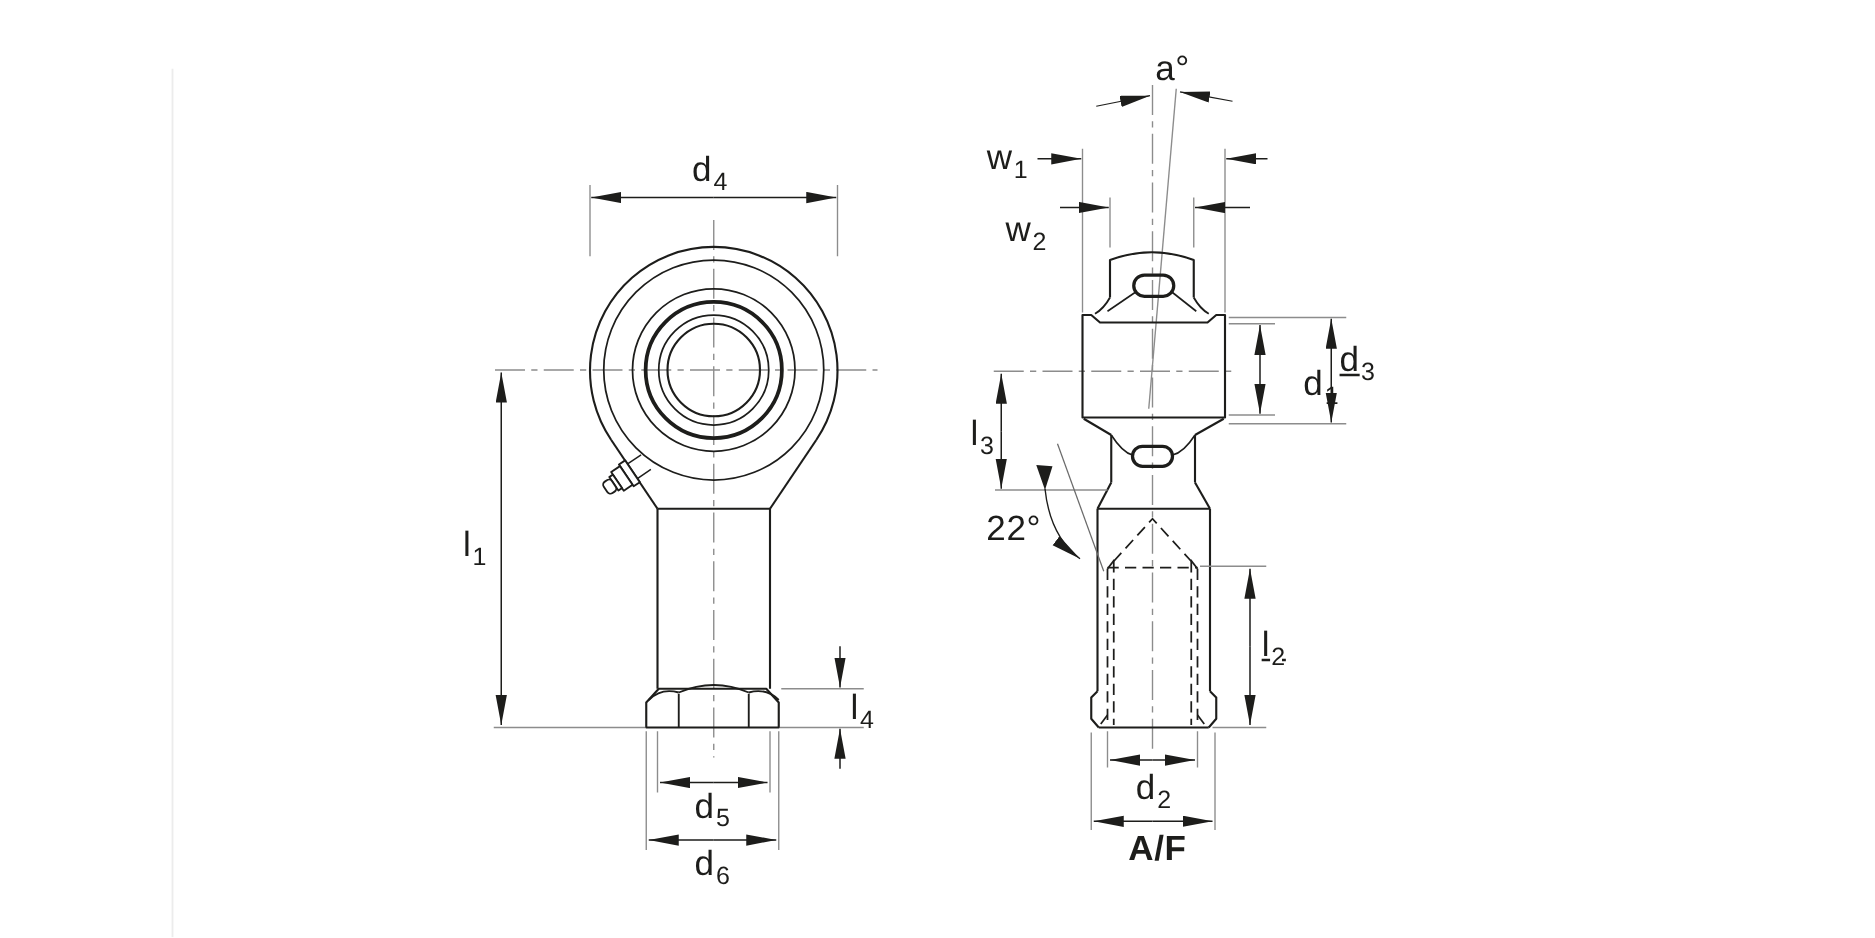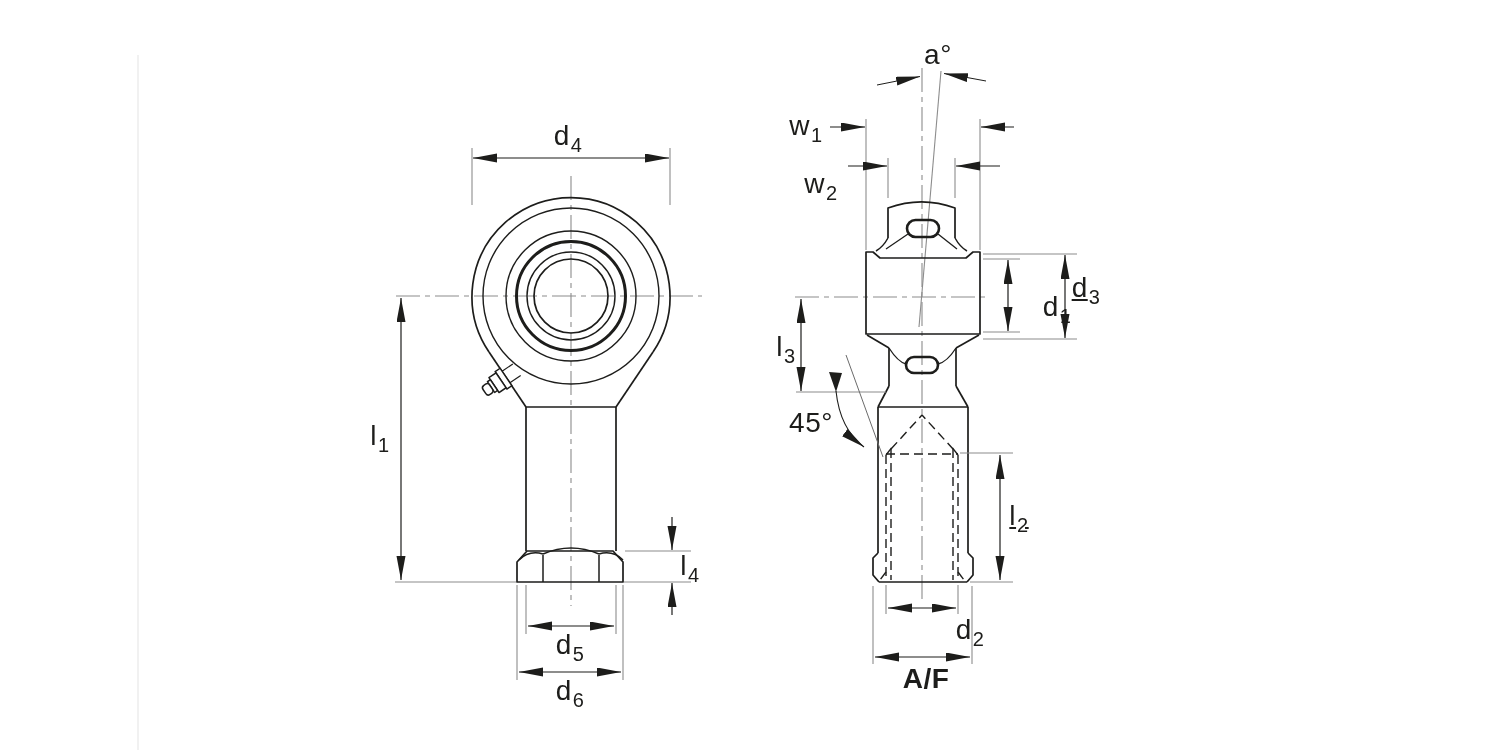--- a/index.html
+++ b/index.html
@@ -196,18 +196,18 @@
 <div class="dim-label" style="left:690px;top:566px;"><span>l</span><sub>4</sub></div>
 <div class="dim-label" style="left:570px;top:645px;"><span>d</span><sub>5</sub></div>
 <div class="dim-label" style="left:570px;top:691px;"><span>d</span><sub>6</sub></div>
 
 <div class="dim-label" style="left:938px;top:55px;"><span>a°</span></div>
 <div class="dim-label" style="left:806px;top:126px;"><span>w</span><sub>1</sub></div>
 <div class="dim-label" style="left:821px;top:164px;margin-top:20px;"><span>w</span><sub>2</sub></div>
 <div class="dim-label" style="left:1026px;top:307px;margin-left:31px;"><span>d</span><sub>1</sub></div>
 <div class="dim-label" style="left:1086px;top:288px;text-decoration:underline;"><span>d</span><sub>3</sub></div>
 <div class="dim-label" style="left:786px;top:347px;"><span>l</span><sub>3</sub></div>
-<div class="dim-label" style="left:811px;top:423px;"><span>45°</span></div>
+<div class="dim-label" style="left:811px;top:423px;"><span>22°</span></div>
 <div class="dim-label" style="left:1019px;top:516px;text-decoration:underline;"><span>l</span><sub>2</sub></div>
-<div class="dim-label" style="left:970px;top:630px;"><span>d</span><sub>2</sub></div>
+<div class="dim-label" style="left:923px;top:630px;"><span>d</span><sub>2</sub></div>
 <div class="dim-label" style="left:926px;top:679px;font-weight:bold;"><span>A/F</span></div>
 
 </div>
 
 </body></html>

